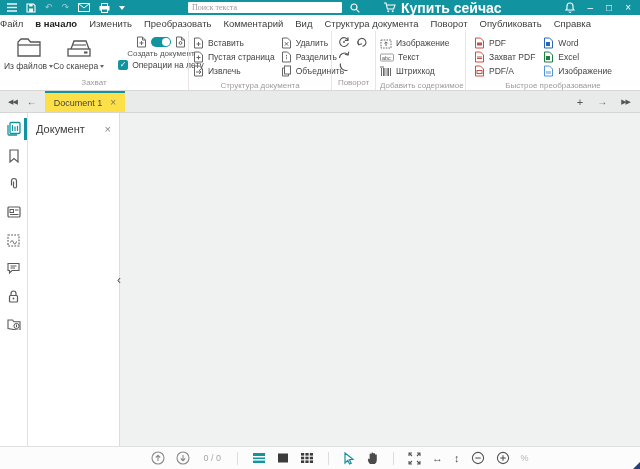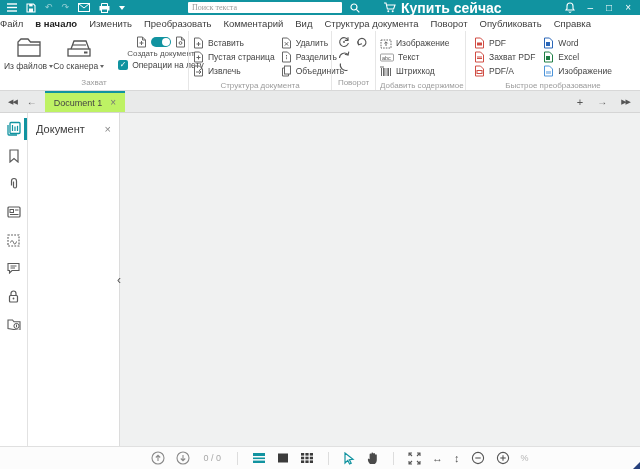--- a/index.html
+++ b/index.html
@@ -48,21 +48,21 @@
   .sbl { font-size:8.5px; color:#444; white-space:nowrap; }
   .rot-grid { display:flex; flex-direction:column; gap:1px; padding:2px 0 0 2px; }
   .rot-row { display:flex; gap:6px; }
   .ic { display:block; }
 
   
   .tabbar { height:22px; background:#e9eaea; border-bottom:1px solid #d5d5d5; display:flex; align-items:stretch; flex:none; }
   .tb-nav { display:flex; align-items:center; gap:10px; padding:0 8px; }
   .tb-arrow { font-size:7px; color:#555; letter-spacing:-1px; cursor:default; }
   .tb-arrow.single { font-size:10px; letter-spacing:0; color:#666; }
-  .doc-tab { background:#bef264; border-top:2px solid var(--accent,#1193a0); display:flex; align-items:center; gap:8px; padding:0 9px; margin-top:0; }
+  .doc-tab { background:#fde047; border-top:2px solid var(--accent,#1193a0); display:flex; align-items:center; gap:8px; padding:0 9px; margin-top:0; }
   .doc-tab .tab-label { font-size:9px; color:#444; }
   .doc-tab .tab-close { font-size:10px; color:#777; cursor:default; }
   .tb-right { margin-left:auto; display:flex; align-items:center; gap:14px; padding:0 10px; }
   .tb-plus { font-size:11px; color:#555; }
 
   
   .main { flex:1; display:flex; min-height:0; }
   .sidebar { width:28px; background:#fff; border-right:1px solid #e2e2e2; display:flex; flex-direction:column; align-items:center; padding-top:7px; gap:12px; position:relative; }
   .sb-ic { width:16px; height:16px; display:flex; align-items:center; justify-content:center; cursor:default; }
   .active-bar { position:absolute; right:0; top:5px; width:3px; height:22px; background:var(--accent,#1193a0); }

